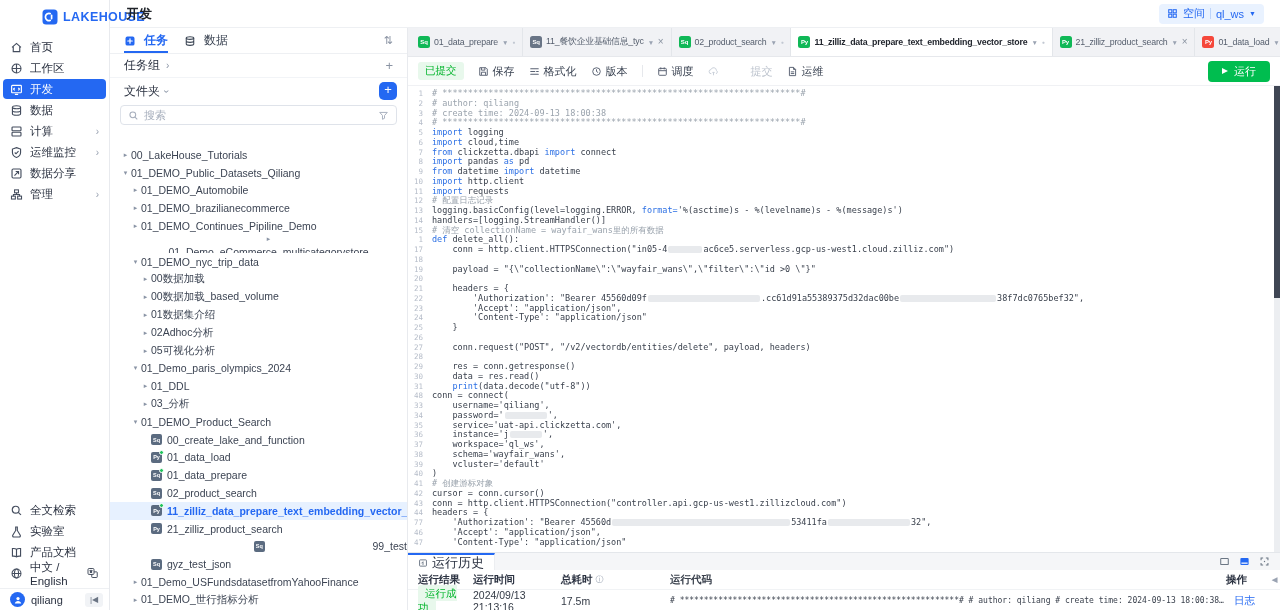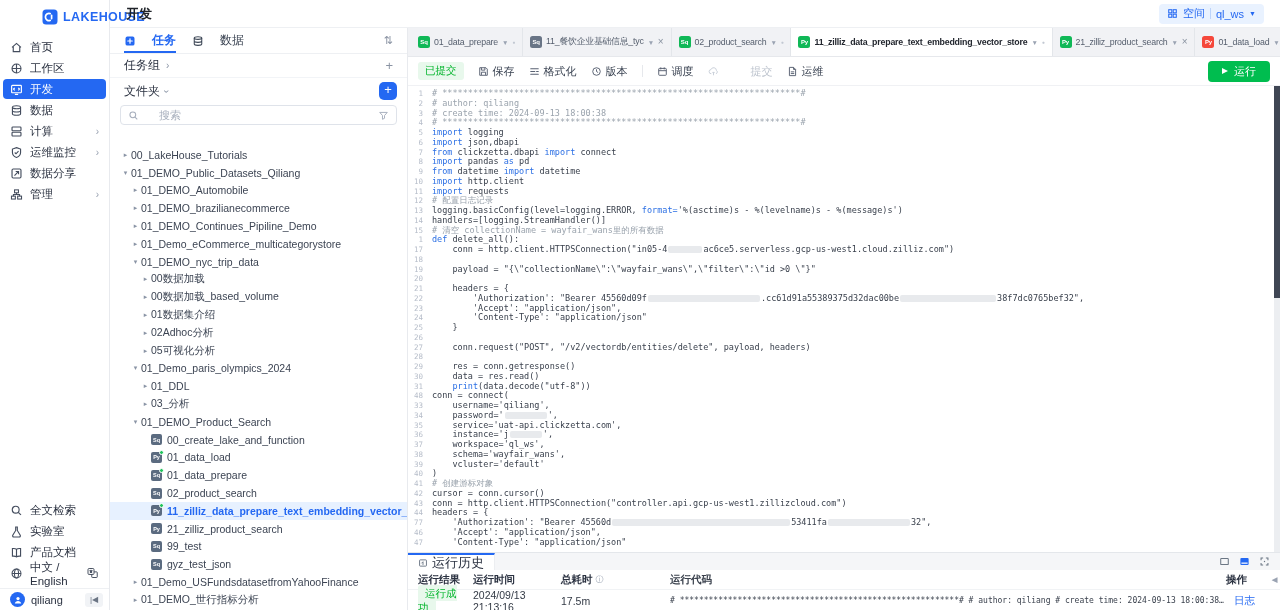--- a/index.html
+++ b/index.html
@@ -40,36 +40,36 @@
   .workspace-pill { margin-left:auto; height:20px; background:#e9f2ff; color:#2468f2;
     border-radius:4px; display:flex; align-items:center; gap:5px; padding:0 8px; font-size:11px; }
   .ws-div { width:1px; height:11px; background:#bcd4fb; }
   .content { flex:1; display:flex; min-height:0; }
 
   
   .file-panel { width:298px; flex:0 0 298px; border-right:1px solid #e8eaee;
     display:flex; flex-direction:column; min-height:0; }
   .fp-tabs { height:26px; flex:0 0 26px; border-bottom:1px solid #eef0f3;
     display:flex; align-items:stretch; gap:16px; padding:0 14px; }
-  .fp-tab { display:flex; align-items:center; gap:16px; font-size:12px; color:#3a4352; position:relative; cursor:pointer; }
+  .fp-tab { display:flex; align-items:center; gap:8px; font-size:12px; color:#3a4352; position:relative; cursor:pointer; }
   .fp-tab .icn { width:12px; height:12px; }
   .fp-tab.active { color:#2468f2; font-weight:bold; }
   .fp-tab.active:after { content:""; position:absolute; left:0; right:0; bottom:0; height:2px; background:#2468f2; }
   .fp-sort { margin-left:auto; align-self:center; color:#8a93a3; font-size:11px; }
   .fp-group { height:24px; flex:0 0 24px; border-bottom:1px solid #f2f4f7; display:flex;
     align-items:center; gap:6px; padding:0 14px; font-size:12px; color:#2a3140; }
   .fp-plus { margin-left:auto; color:#8a93a3; font-size:13px; }
   .fp-folder { height:26px; flex:0 0 26px; display:flex; align-items:center; gap:5px;
     padding:0 10px 0 14px; font-size:12px; color:#2a3140; }
   .chev-r { color:#8b95a6; font-size:10px; }
   .rot90 { display:inline-block; transform:rotate(90deg); }
   .add-btn { margin-left:auto; width:18px; height:18px; border-radius:5px; background:#2468f2;
     color:#fff; font-size:13px; line-height:16px; text-align:center; }
   .fp-search { margin:1px 10px 5px; height:20px; flex:0 0 20px; border:1px solid #dfe3ea;
-    border-radius:4px; display:flex; align-items:center; gap:20px; padding:0 7px; }
+    border-radius:4px; display:flex; align-items:center; gap:5px; padding:0 7px; }
   .fp-search input { border:0; outline:0; flex:1; font-size:11px; color:#3a4352; min-width:0; }
   .fp-search input::placeholder { color:#a6aebc; }
   .fp-search .icn { width:11px; height:11px; color:#a6aebc; flex:0 0 11px; }
   .fp-tree { flex:1; overflow:hidden; }
   .tree-row { height:17.8px; display:flex; align-items:center; font-size:10.5px; color:#3c4453;
     white-space:nowrap; overflow:hidden; cursor:pointer; }
   .tree-row.sel { background:#e7f1ff; color:#2468f2; font-weight:bold; }
   .tchev { width:11px; flex:0 0 11px; font-size:7px; color:#8b95a6; text-align:center; }
   .tree-row.sel .tchev { color:#2468f2; }
   .ficon { width:11px; height:11px; flex:0 0 11px; border-radius:2px; background:#5b6b80; color:#fff;
@@ -375,21 +375,21 @@
               <span>01_DEMO_Automobile</span>
             </div>
             <div class="tree-row" style="padding-left: 20px;">
               <span class="tchev">▸</span>
               <span>01_DEMO_brazilianecommerce</span>
             </div>
             <div class="tree-row" style="padding-left: 20px;">
               <span class="tchev">▸</span>
               <span>01_DEMO_Continues_Pipiline_Demo</span>
             </div>
-            <div class="tree-row" style="padding-left: 20px;">
+            <div class="tree-row" style="padding-left: 20px; flex-direction: column;">
               <span class="tchev">▸</span>
               <span>01_Demo_eCommerce_multicategorystore</span>
             </div>
             <div class="tree-row" style="padding-left: 20px;">
               <span class="tchev">▾</span>
               <span>01_DEMO_nyc_trip_data</span>
             </div>
             <div class="tree-row" style="padding-left: 30px;">
               <span class="tchev">▸</span>
               <span>00数据加载</span>
@@ -449,21 +449,21 @@
             <div class="tree-row sel" style="padding-left: 30px;">
               <span class="tchev"></span>
               <span class="ficon">Py<span class="gdot"></span></span>
               <span>11_zilliz_data_prepare_text_embedding_vector_store</span>
             </div>
             <div class="tree-row" style="padding-left: 30px;">
               <span class="tchev"></span>
               <span class="ficon">Py</span>
               <span>21_zilliz_product_search</span>
             </div>
-            <div class="tree-row" style="padding-left: 30px;">
+            <div class="tree-row" style="padding-left: 30px; justify-content: space-between;">
               <span class="tchev"></span>
               <span class="ficon">Sq</span>
               <span>99_test</span>
             </div>
             <div class="tree-row" style="padding-left: 30px;">
               <span class="tchev"></span>
               <span class="ficon">Sq</span>
               <span>gyz_test_json</span>
             </div>
             <div class="tree-row" style="padding-left: 20px;">
@@ -599,21 +599,21 @@
               <div class="cl">
                 <span class="ln">4</span>
                 <span class="lc"><span class="tk-com"># **********************************************************************#</span></span>
               </div>
               <div class="cl">
                 <span class="ln">5</span>
                 <span class="lc"><span class="tk-kw">import</span><span class="tk-plain"> logging</span></span>
               </div>
               <div class="cl">
                 <span class="ln">6</span>
-                <span class="lc"><span class="tk-kw">import</span><span class="tk-plain"> json,dbapi</span></span>
+                <span class="lc"><span class="tk-kw">import</span><span class="tk-plain"> cloud,time</span></span>
               </div>
               <div class="cl">
                 <span class="ln">7</span>
                 <span class="lc"><span class="tk-kw">from</span><span class="tk-plain"> clickzetta.dbapi </span><span class="tk-kw">import</span><span class="tk-plain"> connect</span></span>
               </div>
               <div class="cl">
                 <span class="ln">8</span>
                 <span class="lc"><span class="tk-kw">import</span><span class="tk-plain"> pandas </span><span class="tk-kw">as</span><span class="tk-plain"> pd</span></span>
               </div>
               <div class="cl">

